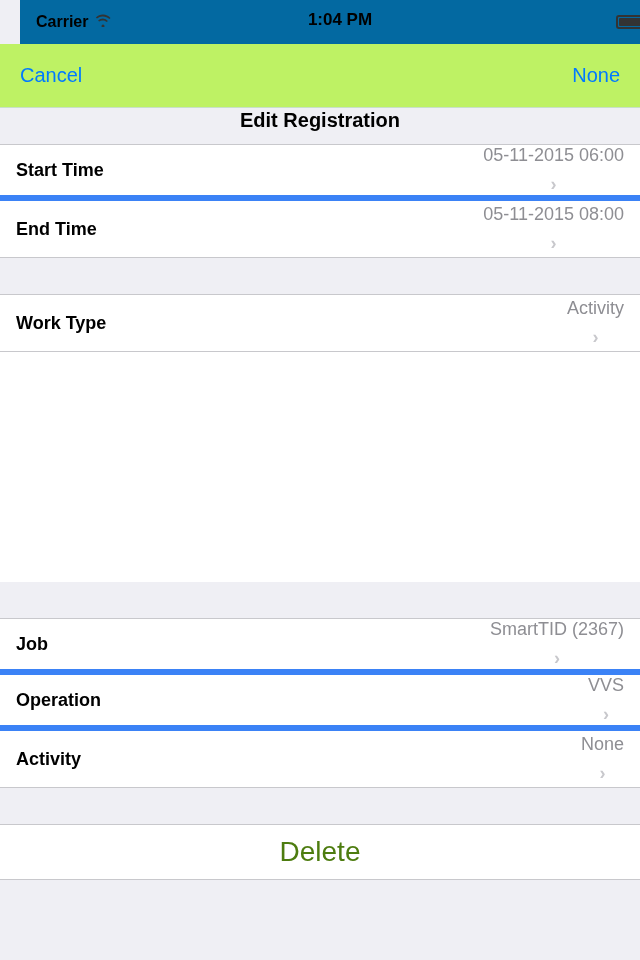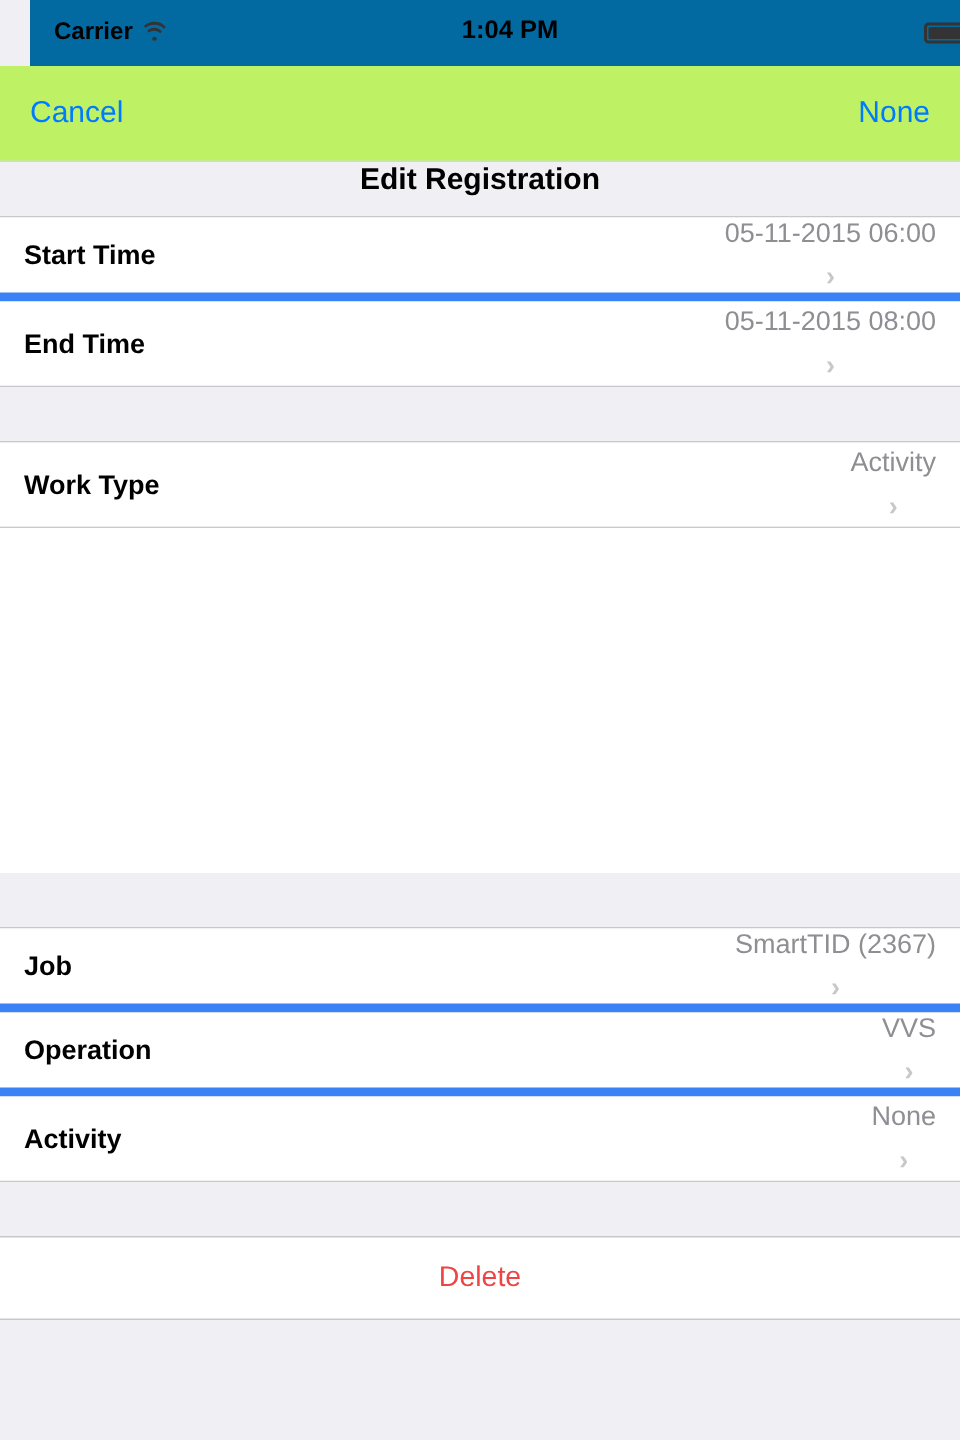--- a/index.html
+++ b/index.html
@@ -198,23 +198,23 @@
       border-bottom: 1px solid #c8c8cc;
       height: 56px;
       display: flex;
       align-items: center;
       justify-content: center;
       margin-top: 0;
       cursor: pointer;
     }
 
     .delete-label {
-      font-size: 19px;
+      font-size: 28px;
       font-weight: 400;
-      color: #ef4444;
+      color: #4d7c0f;
     }
 
     
     .nav-wrapper {
       position: relative;
     }
   </style>
 </head>
 <body>
 

